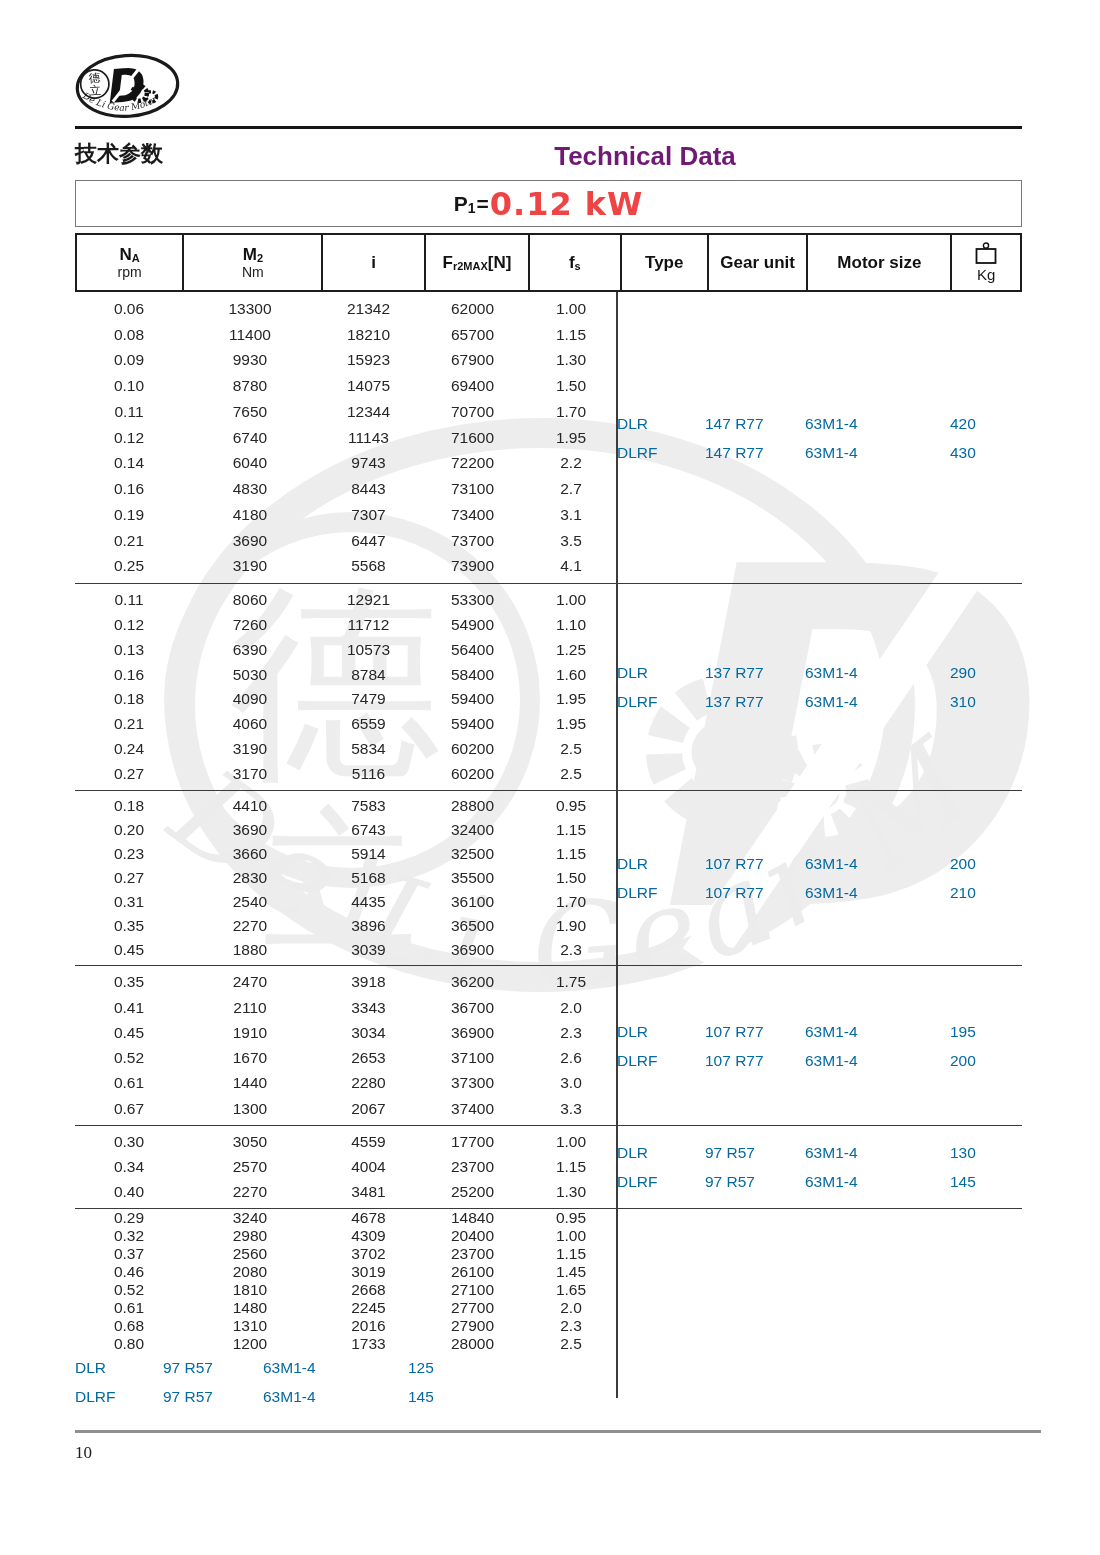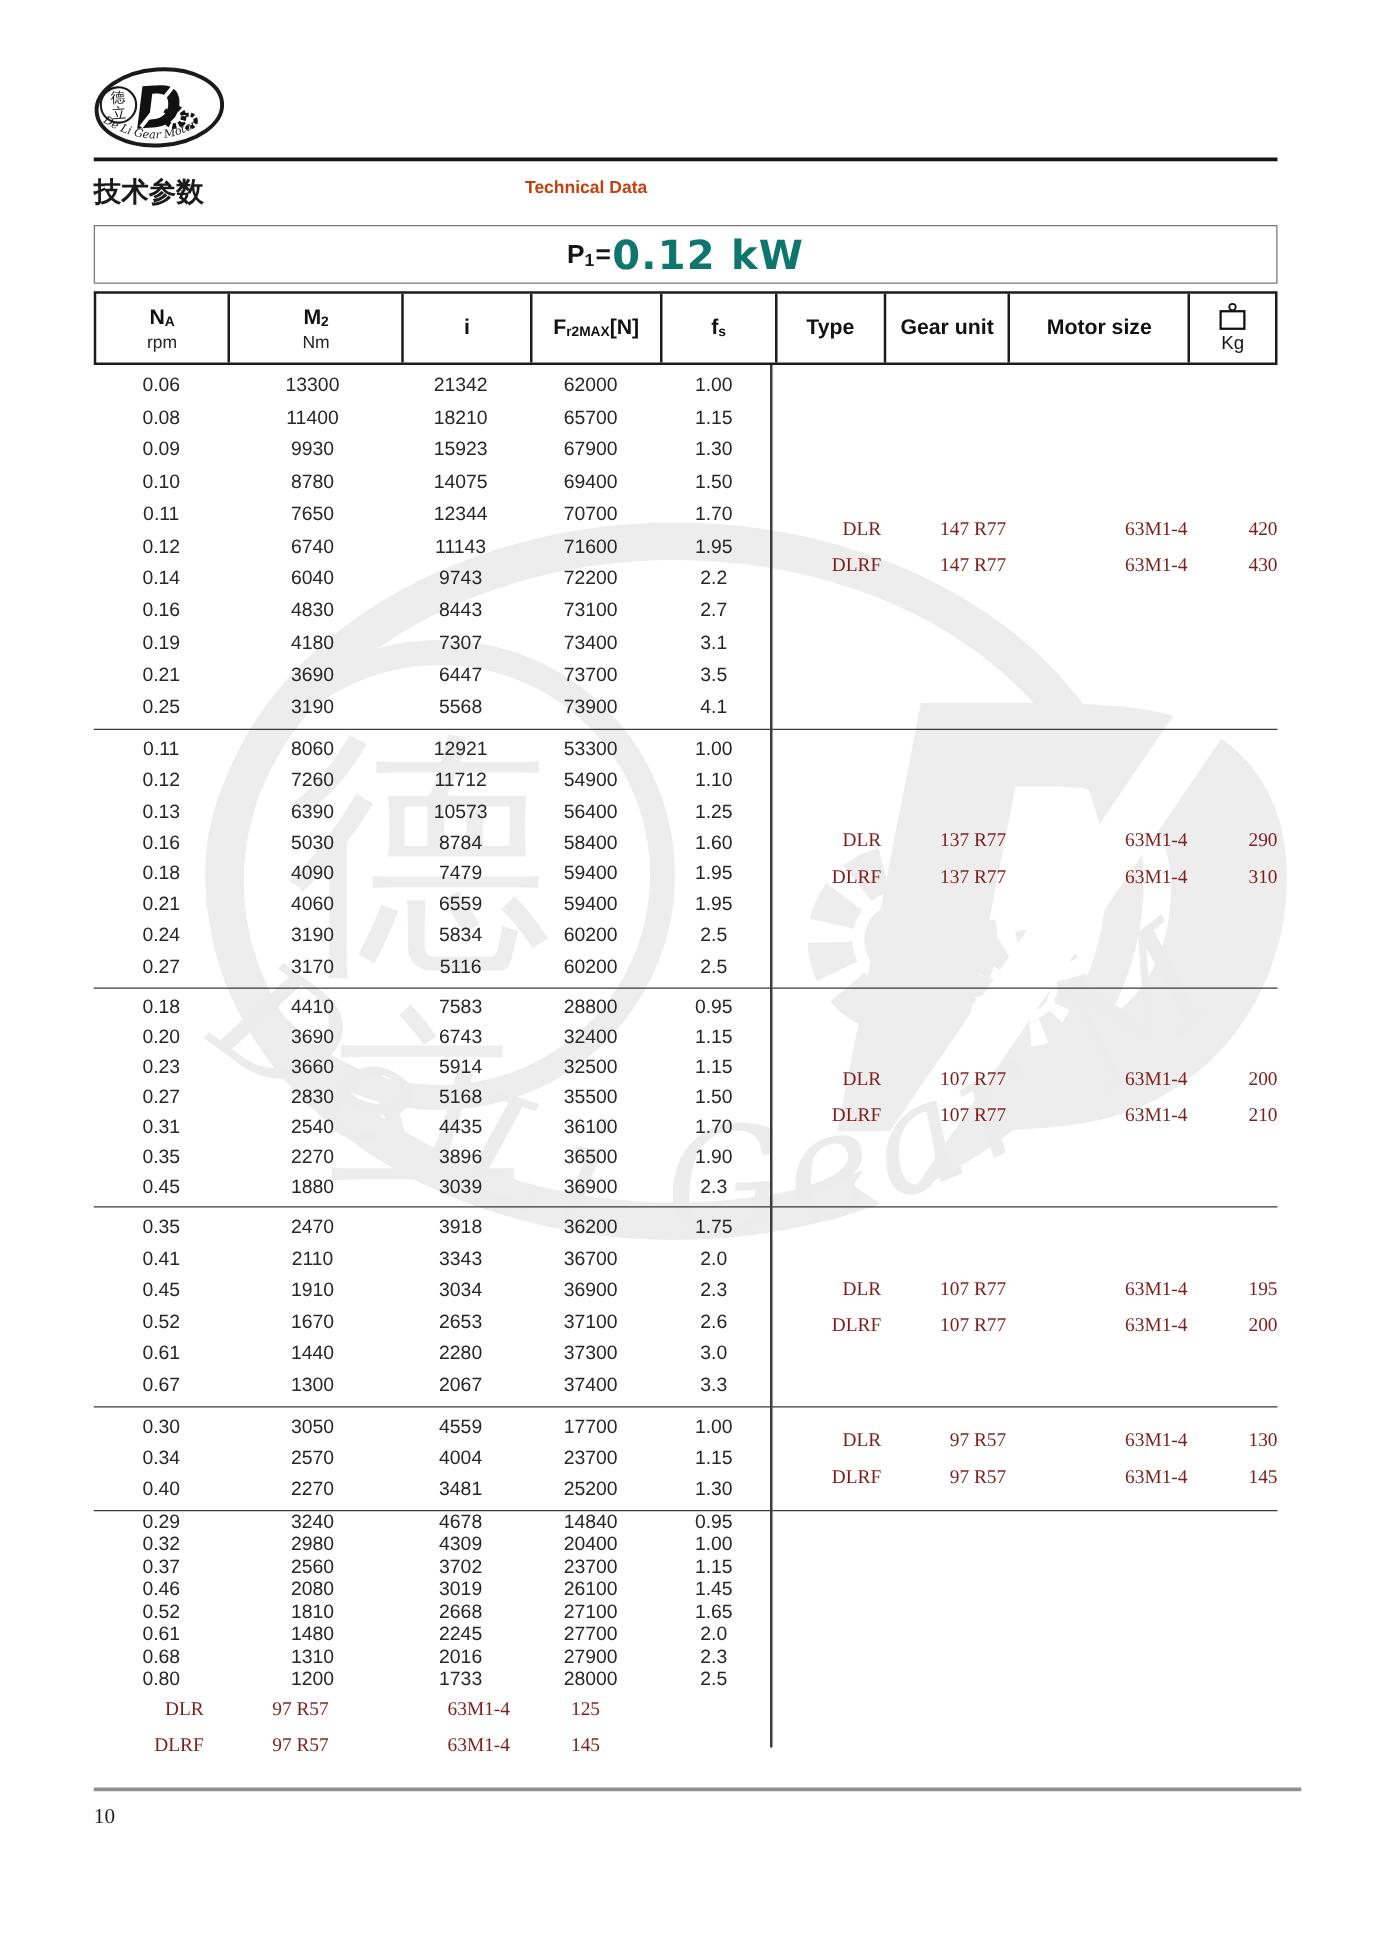--- a/index.html
+++ b/index.html
@@ -7,29 +7,29 @@
         font-family:"Liberation Sans","DejaVu Sans",sans-serif;color:#222;}
   
   .watermark{position:absolute;left:0;top:0;width:1100px;height:1555px;}
   
   .logo{position:absolute;left:73px;top:50px;width:110px;height:76px;}
   .brand-cn{position:absolute;left:192px;top:60px;font-size:44px;font-weight:bold;
             letter-spacing:26px;color:#141414;font-family:"DejaVu Serif","DejaVu Sans",serif;}
   .top-rule{position:absolute;left:75px;top:126px;width:947px;height:3px;background:#151515;}
   .section-cn{position:absolute;left:75px;top:139px;font-size:22px;font-weight:bold;color:#1a1a1a;
               font-family:"DejaVu Sans",sans-serif;}
-  .section-en{position:absolute;left:420px;top:141px;width:450px;text-align:left;
-              font-size:14px;font-weight:bold;color:#c2410c;}
+  .section-en{position:absolute;left:420px;top:141px;width:450px;text-align:center;
+              font-size:26px;font-weight:bold;color:#701a75;}
   
   .title-box{position:absolute;left:75px;top:180px;width:947px;height:47px;border:1px solid #777;
              box-sizing:border-box;display:flex;align-items:center;justify-content:center;}
   .t-p{font-size:21px;font-weight:bold;color:#161616;}
   .t-sub{font-size:14px;font-weight:bold;position:relative;top:4px;color:#161616;}
   .t-eq{font-size:21px;font-weight:bold;margin:0 1px;color:#161616;}
-  .t-val{font-size:32px;font-weight:800;color:#0f766e;letter-spacing:1px;font-family:"DejaVu Sans",sans-serif;}
+  .t-val{font-size:32px;font-weight:800;color:#ef4444;letter-spacing:1px;font-family:"DejaVu Sans",sans-serif;}
   
   .thead{position:absolute;left:75px;top:233px;width:947px;height:59px;border:2px solid #1c1c1c;
          box-sizing:border-box;display:flex;}
   .th{border-right:2px solid #1c1c1c;box-sizing:border-box;display:flex;flex-direction:column;
       align-items:center;justify-content:center;line-height:1.15;}
   .th:last-child{border-right:none;}
   .th0{width:108px}.th1{width:140px}.th2{width:103px}.th3{width:105px}.th4{width:92px}
   .th5{width:88px}.th6{width:100px}.th7{width:145px}.th8{width:68px}
   .h-main{font-size:17px;font-weight:bold;color:#111;}
   .h-ssub{font-size:11px;font-weight:bold;color:#111;position:relative;top:2px;}
@@ -39,21 +39,21 @@
   .tbody{position:absolute;left:75px;top:292px;width:947px;height:1141px;}
   .v-divider{position:absolute;left:541px;top:0;width:2px;height:1106px;background:#3c3c3c;}
   .group{display:flex;box-sizing:border-box;}
   .group + .group{border-top:1.5px solid #3a3a3a;}
   .g-left{width:542px;display:flex;flex-direction:column;justify-content:space-evenly;}
   .g-right{width:405px;display:flex;flex-direction:column;justify-content:center;}
   .g-row{display:flex;}
   .g-cell{font-size:15.5px;color:#262626;text-align:center;}
   .c0{width:108px}.c1{width:134px}.c2{width:103px}.c3{width:105px}.c4{width:92px}
   .v-row{display:flex;line-height:29px;}
-  .v-cell{font-size:15.5px;color:#7f1d1d;text-align:right;font-family:Liberation Serif, serif;}
+  .v-cell{font-size:15.5px;color:#0369a1;text-align:left;}
   .v0{width:88px}.v1{width:100px}.v2{width:145px}.v3{width:72px}
   
   .footer-rule{position:absolute;left:75px;top:1430px;width:966px;height:3px;background:#8f8f8f;}
   .page-num{position:absolute;left:75px;top:1443px;width:947px;text-align:left;
             font-size:17px;color:#1c1c1c;font-family:Liberation Serif, serif;}
 </style>
 </head>
 <body>
 
 <div class="page">

